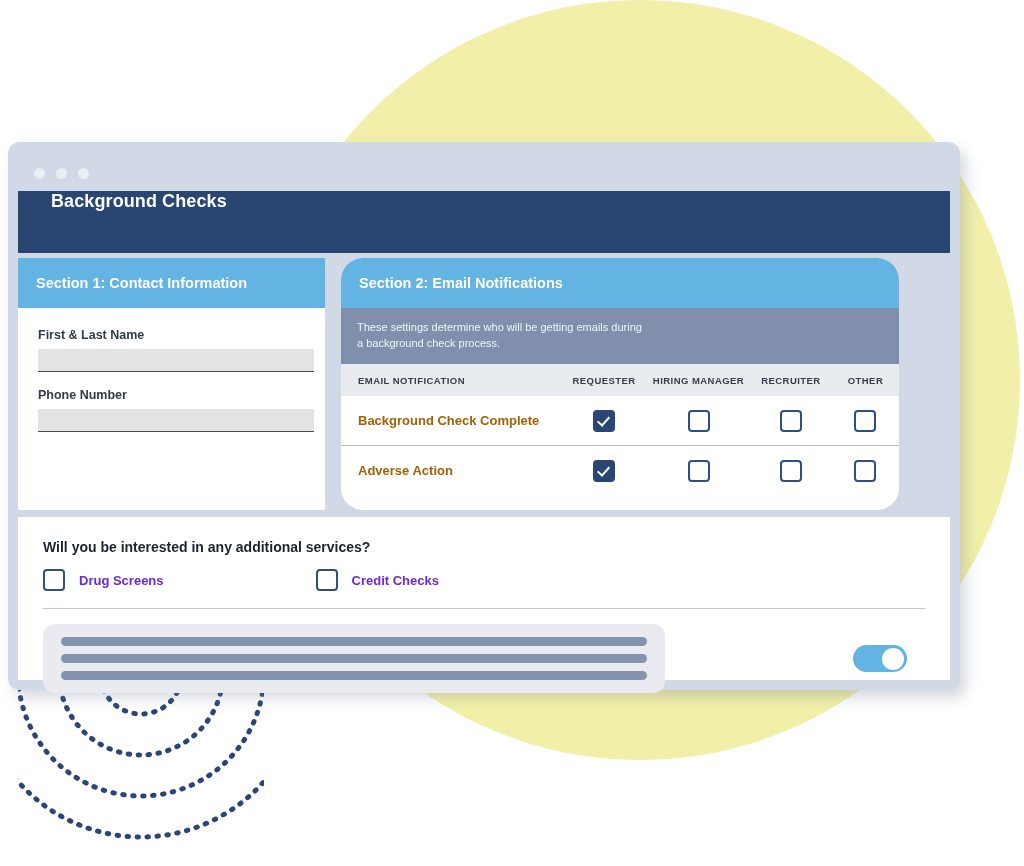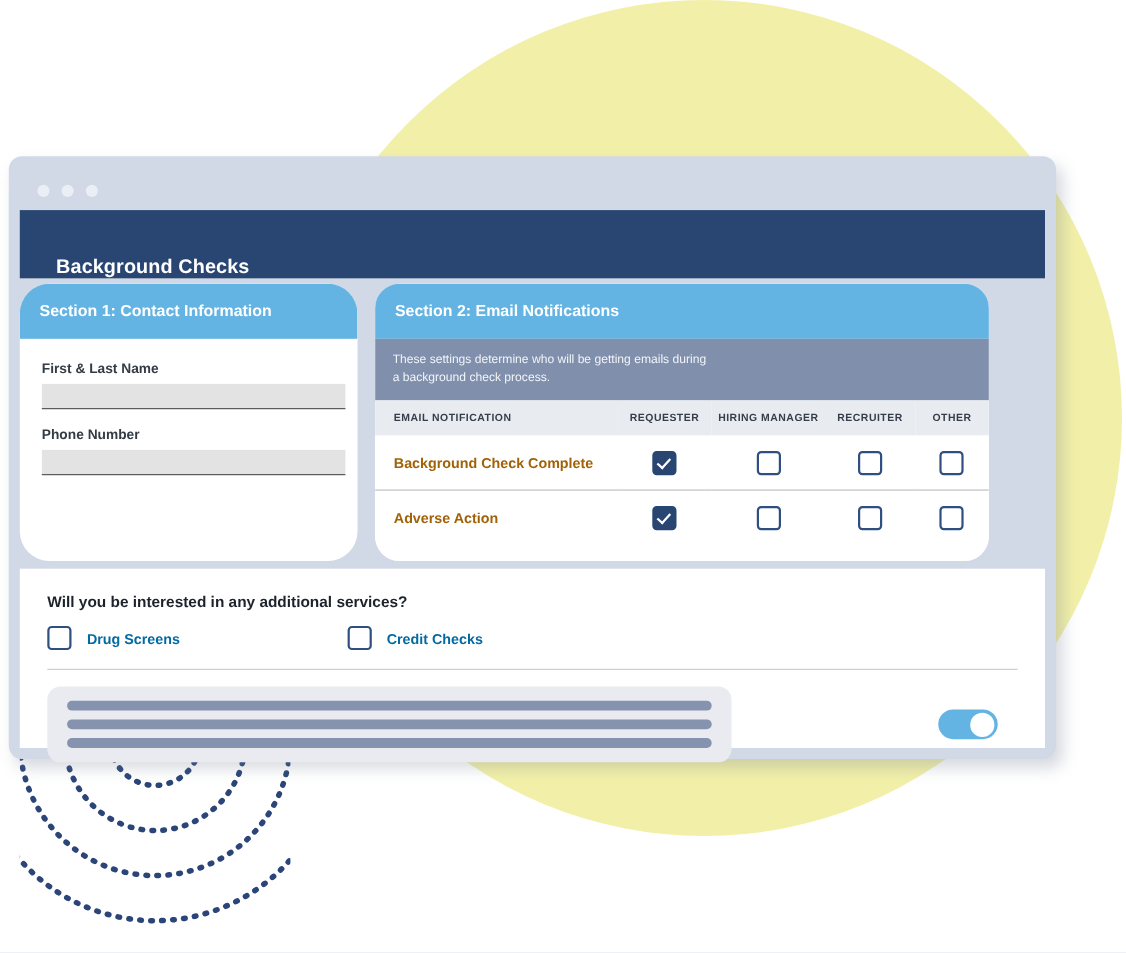--- a/index.html
+++ b/index.html
@@ -67,21 +67,21 @@
 
   
   .app-bar {
     position: absolute;
     left: 10px;
     top: 49px;
     width: 932px;
     height: 62px;
     background: #294672;
     display: flex;
-    align-items: flex-end;
+    align-items: flex-start;
   }
   .app-title {
     color: #ffffff;
     font-size: 18px;
     font-weight: bold;
     margin-left: 33px;
     letter-spacing: .1px;
   }
 
   
@@ -93,21 +93,21 @@
     height: 252px;
     display: flex;
     gap: 16px;
   }
   .panel {
     background: #ffffff;
     display: flex;
     flex-direction: column;
     overflow: hidden;
   }
-  .panel-s1 { width: 307px; border-radius: 27px; }
+  .panel-s1 { width: 307px; }
   .panel-s2 { width: 558px; border-radius: 22px; }
 
   .panel-head {
     background: #63b3e3;
     height: 50px;
     display: flex;
     align-items: center;
     flex: none;
   }
   .panel-head-title {
@@ -239,21 +239,21 @@
     align-items: center;
   }
   .service-opt {
     display: flex;
     align-items: center;
     cursor: pointer;
   }
   .service-opt .lbl {
     font-size: 13px;
     font-weight: bold;
-    color: #0369a1;
+    color: #6d28d9;
     margin-left: 14px;
     white-space: nowrap;
   }
   .service-opt.second { margin-left: 152px; }
 
   .divider {
     margin: 17px 25px 0 25px;
     height: 1px;
     background: #c6c9ce;
   }

